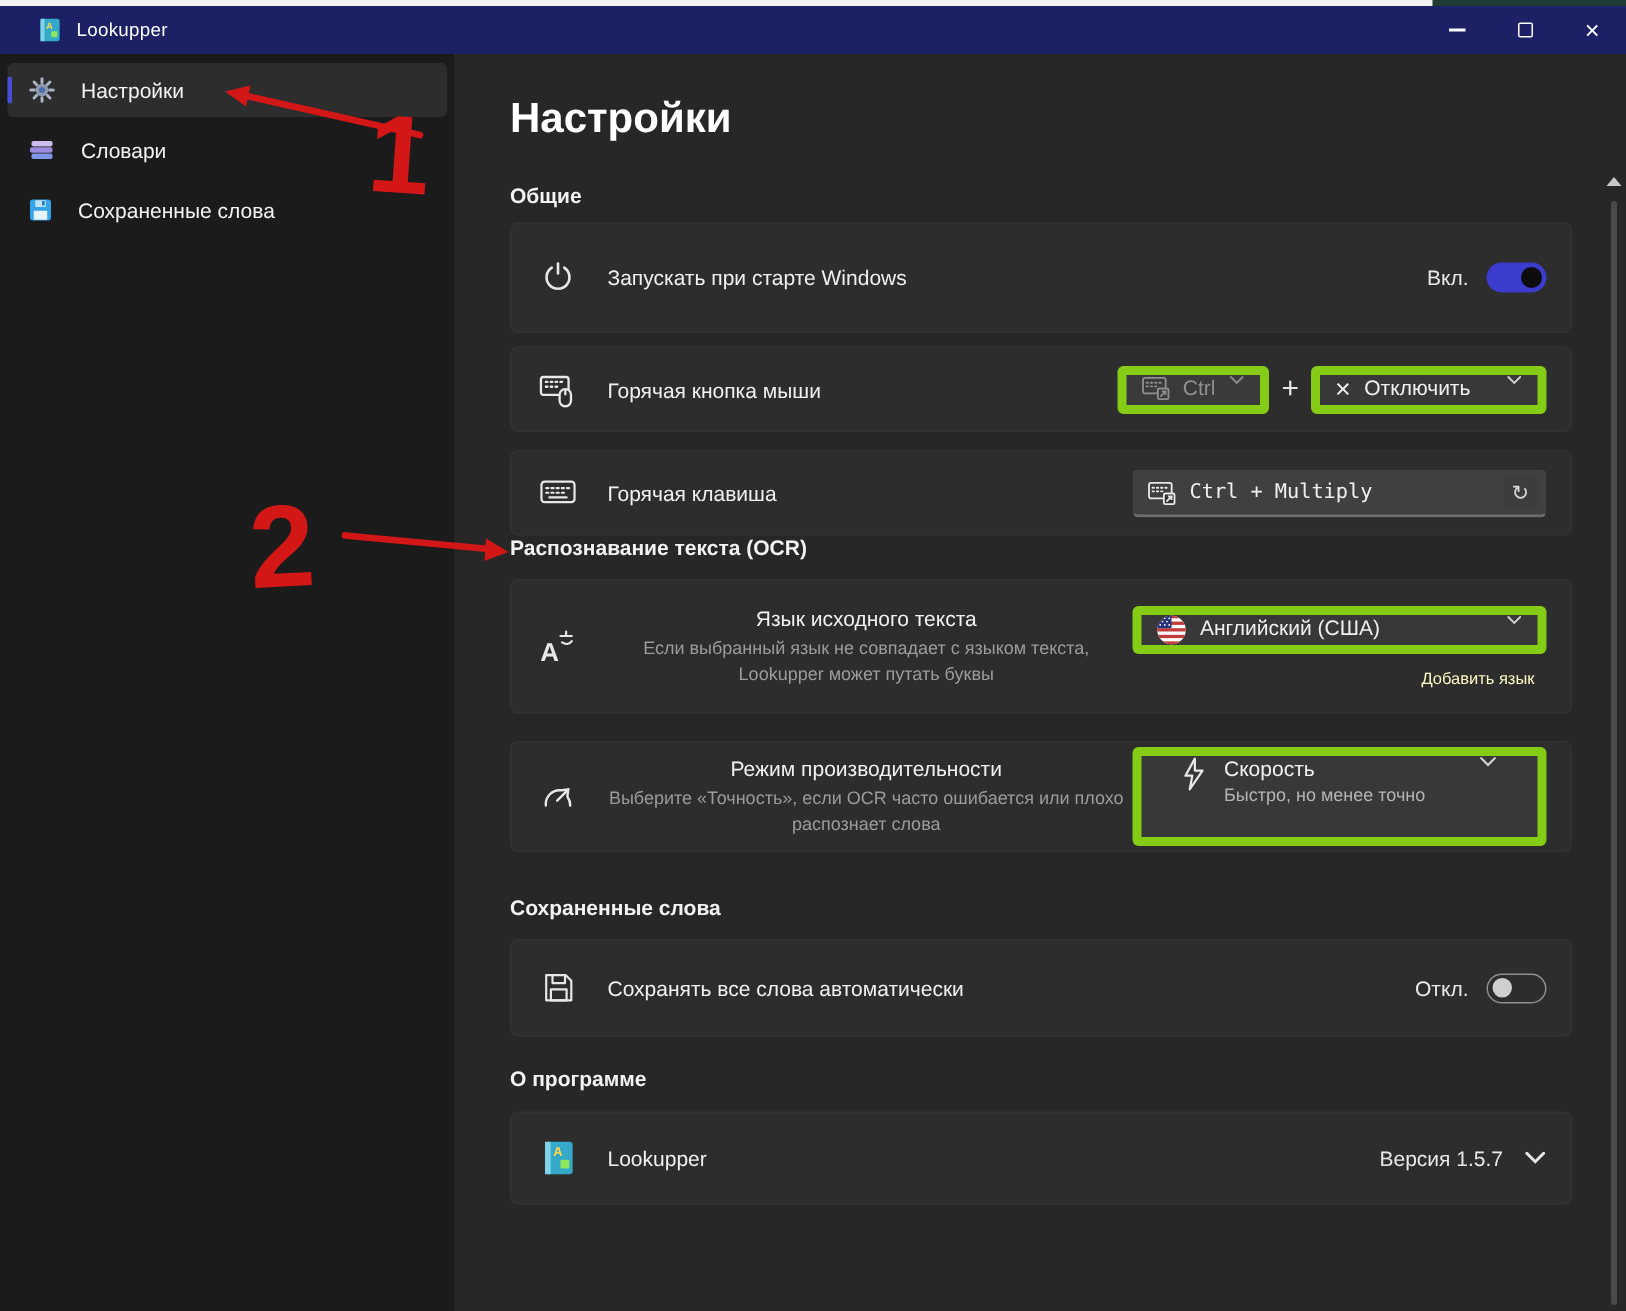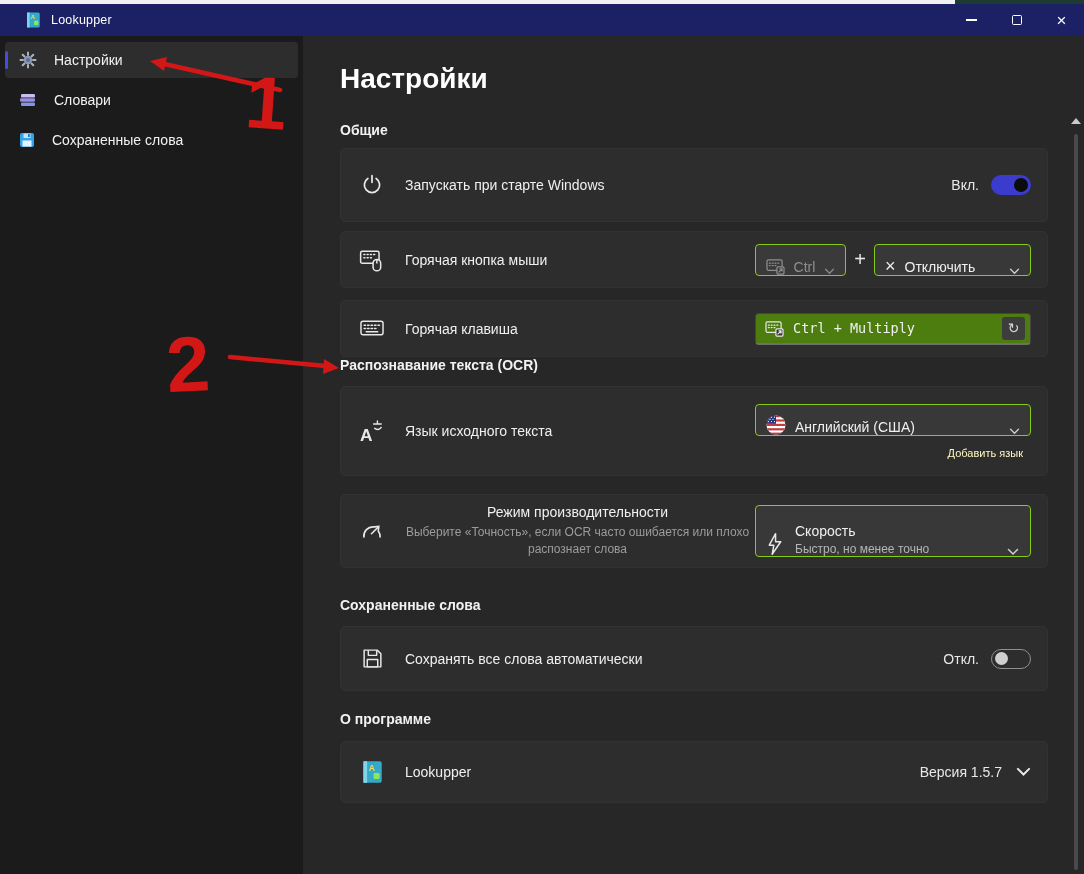--- a/index.html
+++ b/index.html
@@ -79,45 +79,45 @@
 
   
   .toggle { width:40px; height:20px; border-radius:10px; position:relative; flex:none; cursor:pointer; }
   .toggle.on  { background:#3b3bce; }
   .toggle.on .knob { position:absolute; right:3px; top:3px; width:14px; height:14px; border-radius:50%; background:#0c0c0c; }
   .toggle.off { background:transparent; border:1px solid #8f8f8f; }
   .toggle.off .knob { position:absolute; left:3px; top:2.5px; width:13px; height:13px; border-radius:50%; background:#cfcfcf; }
 
   
   .dropdown {
-    height:32px; background:#383838; border:1px solid #84cc16; border-radius:4px;
-    display:flex; align-items:flex-end; padding:0 10px; gap:9px; cursor:pointer;
+    height:32px; background:#383838; border:6px solid #84cc16; border-radius:4px;
+    display:flex; align-items:flex-start; padding:0 10px; gap:9px; cursor:pointer;
   }
   .dropdown .val { font-size:14px; color:#f0f0f0; white-space:nowrap; }
   .dropdown.disabled { background:#3a3a3a; }
   .dropdown.disabled .val { color:#8f8f8f; }
   .plus-sign { font-size:20px; color:#e8e8e8; margin:0 8px; }
   .x-glyph { font-size:18px; color:#f0f0f0; line-height:1; }
 
   .hotkey-input {
-    width:276px; height:32px; background:#4d7c0f; border:1px solid #454545;
+    width:276px; height:32px; background:#404040; border:1px solid #454545;
     border-bottom:2px solid #6f6f6f; border-radius:4px;
     display:flex; align-items:center; padding:0 5px 0 9px; gap:9px; cursor:text;
   }
   .hotkey-input .val { font-family:"DejaVu Sans Mono", monospace; font-size:13.5px; color:#f0f0f0; }
   .reset-btn {
     margin-left:auto; width:23px; height:23px; border-radius:3px; background:#3d3d3d;
     color:#d8d8d8; font-size:14px; display:flex; align-items:center; justify-content:center; cursor:pointer;
   }
 
   .lang-dd { width:276px; }
   .lang-col { display:flex; flex-direction:column; align-items:flex-end; }
   .add-lang-link { font-size:11px; color:#fef9c3; margin-top:11px; margin-right:8px; cursor:pointer; }
 
-  .perf-dd { width:276px; height:52px; padding:0 11px; gap:12px; }
+  .perf-dd { width:276px; height:66px; padding:0 27px; gap:12px; }
   .perf-txt .t { font-size:14px; color:#f0f0f0; }
   .perf-txt .s { font-size:12px; color:#b5b5b5; margin-top:3px; }
 
   .chev { margin-left:auto; flex:none; display:flex; }
   .about-version { font-size:14px; color:#e8e8e8; margin-right:14px; }
 
   
   .scrollbar { position:absolute; right:2px; top:118px; bottom:4px; width:12px; }
   .scroll-up {
     width:0; height:0; margin:0 auto;
@@ -271,20 +271,21 @@
   <div class="section-label sl-3">Распознавание текста (OCR)</div>
   <div class="card c4">
     <span class="card-icon">
       <svg width="24" height="26" viewBox="0 0 22 24">
         <text x="0" y="21" font-size="16" font-weight="bold" fill="#e8e8e8" font-family="Liberation Sans, sans-serif">A</text>
         <path d="M12.5 5.5h7 M16 2.8v2.7 M13.5 9.5c2.2 1.4 4.6 1.2 6-0.8" stroke="#e8e8e8" stroke-width="1.3" fill="none" stroke-linecap="round"></path>
       </svg>
     </span>
     <span style="align-self:center;text-align:center;">
       <div class="card-label">Язык исходного текста</div>
+      <div class="card-desc">Если выбранный язык не совпадает с языком текста, Lookupper может путать буквы</div>
     </span>
     <span class="right lang-col">
       <span class="dropdown lang-dd">
         <svg width="20" height="20" viewBox="0 0 20 20">
           <defs>
               <clipPath id="fc">
                 <circle cx="10" cy="10" r="9.5"></circle>
               </clipPath>
             </defs>
           <g clip-path="url(#fc)">

